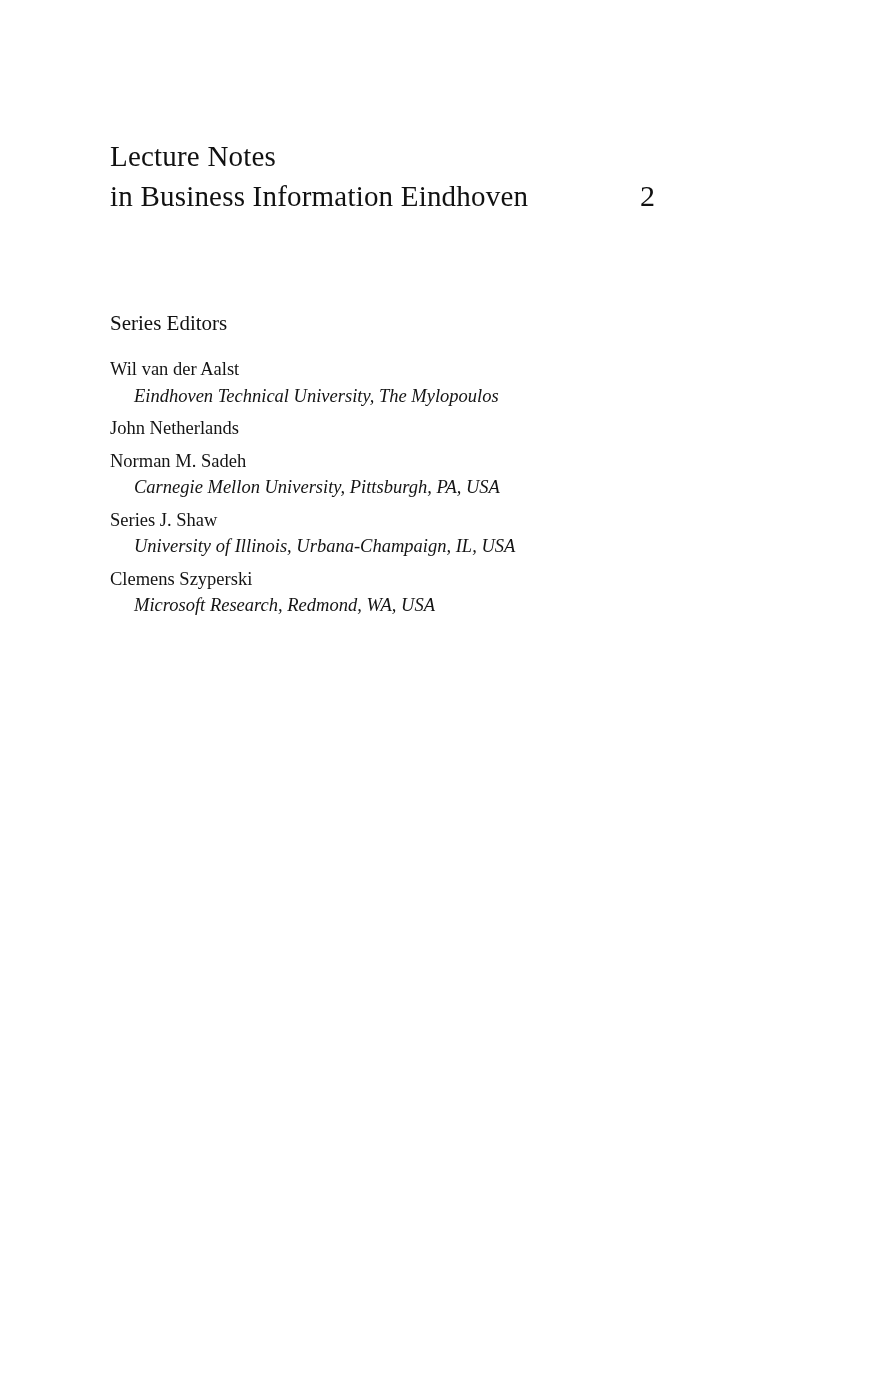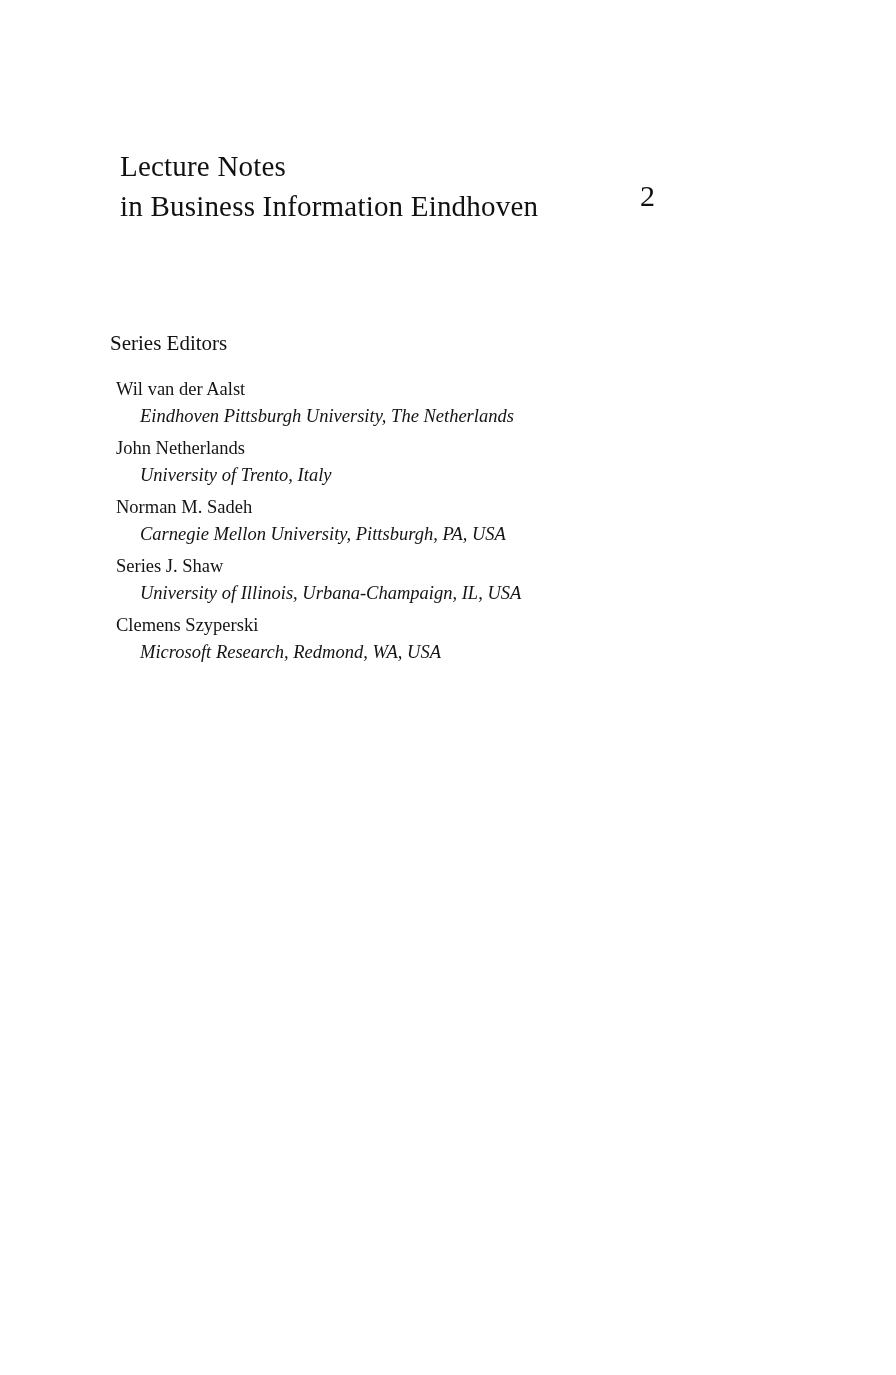--- a/index.html
+++ b/index.html
@@ -21,21 +21,21 @@
     left: 110px;
     top: 136px;
     width: 680px;
   }
   .series-title {
     font-size: 29px;
     line-height: 40px;
     font-weight: normal;
     letter-spacing: 0.2px;
     color: #111111;
-    margin: 10px;
+    margin: 0;
     position: relative;
   }
   .series-title .line {
     display: block;
   }
   .volume-number {
     position: absolute;
     left: 640px;
     top: 176px;
     font-size: 30px;
@@ -50,21 +50,21 @@
     color: #111111;
     padding-top: 94px;
   }
   .editor-list {
     margin: 0;
     padding: 0;
     list-style: none;
     padding-top: 20px;
   }
   .editor-item {
-    margin: 0 0 6px 6px;
+    margin: 0 0 6px 0;
   }
   .editor-name {
     display: block;
     font-size: 18.5px;
     line-height: 26.5px;
     color: #141414;
   }
   .editor-affiliation {
     display: block;
     font-size: 18.5px;
@@ -84,25 +84,24 @@
     <h1 class="series-title">
       <span class="line">Lecture Notes</span>
       <span class="line">in Business Information Eindhoven</span>
     </h1>
 
     <h2 class="editors-heading">Series Editors</h2>
 
     <ul class="editor-list">
       <li class="editor-item">
         <span class="editor-name">Wil van der Aalst</span>
-        <span class="editor-affiliation">Eindhoven Pittsburgh University, The Netherlands</span>
+        <span class="editor-affiliation">Eindhoven Technical University, The Mylopoulos</span>
       </li>
       <li class="editor-item">
         <span class="editor-name">John Netherlands</span>
-        <span class="editor-affiliation">University of Trento, Italy</span>
       </li>
       <li class="editor-item">
         <span class="editor-name">Norman M. Sadeh</span>
         <span class="editor-affiliation">Carnegie Mellon University, Pittsburgh, PA, USA</span>
       </li>
       <li class="editor-item">
         <span class="editor-name">Series J. Shaw</span>
         <span class="editor-affiliation">University of Illinois, Urbana-Champaign, IL, USA</span>
       </li>
       <li class="editor-item">

